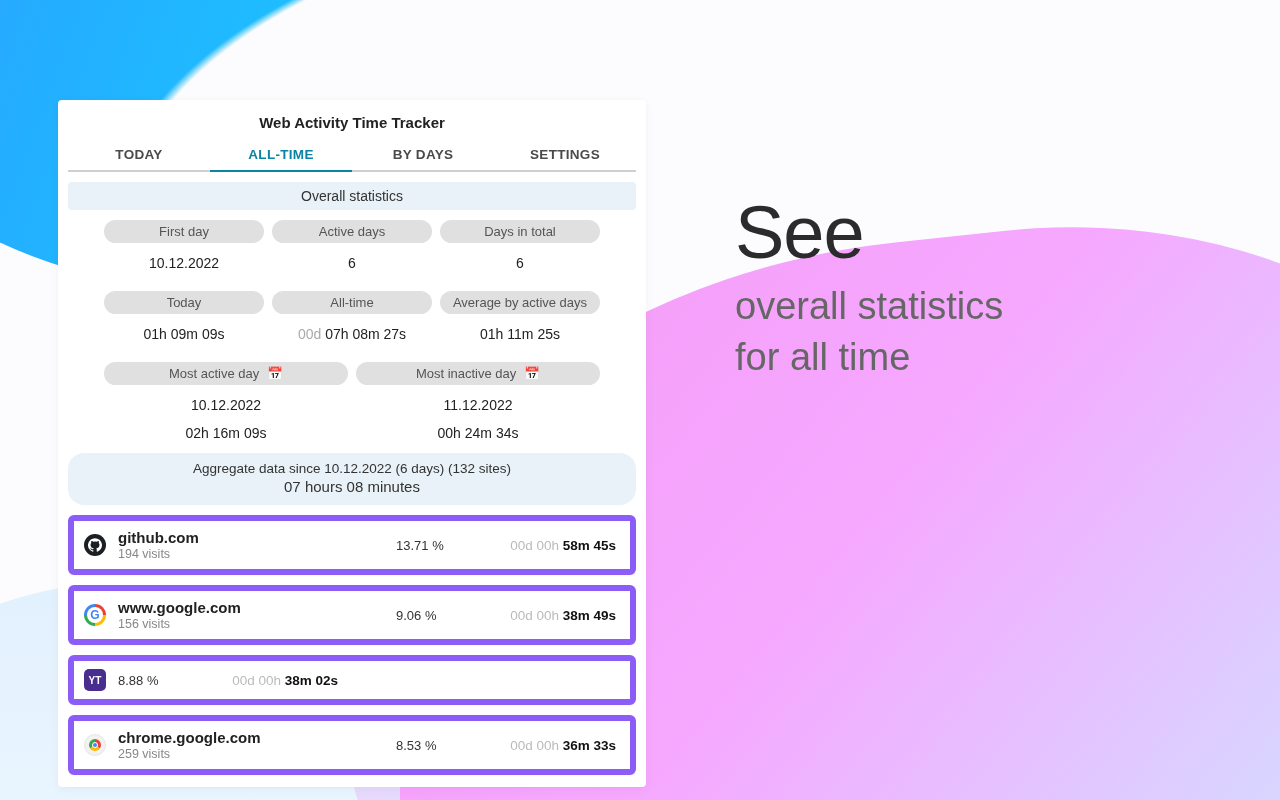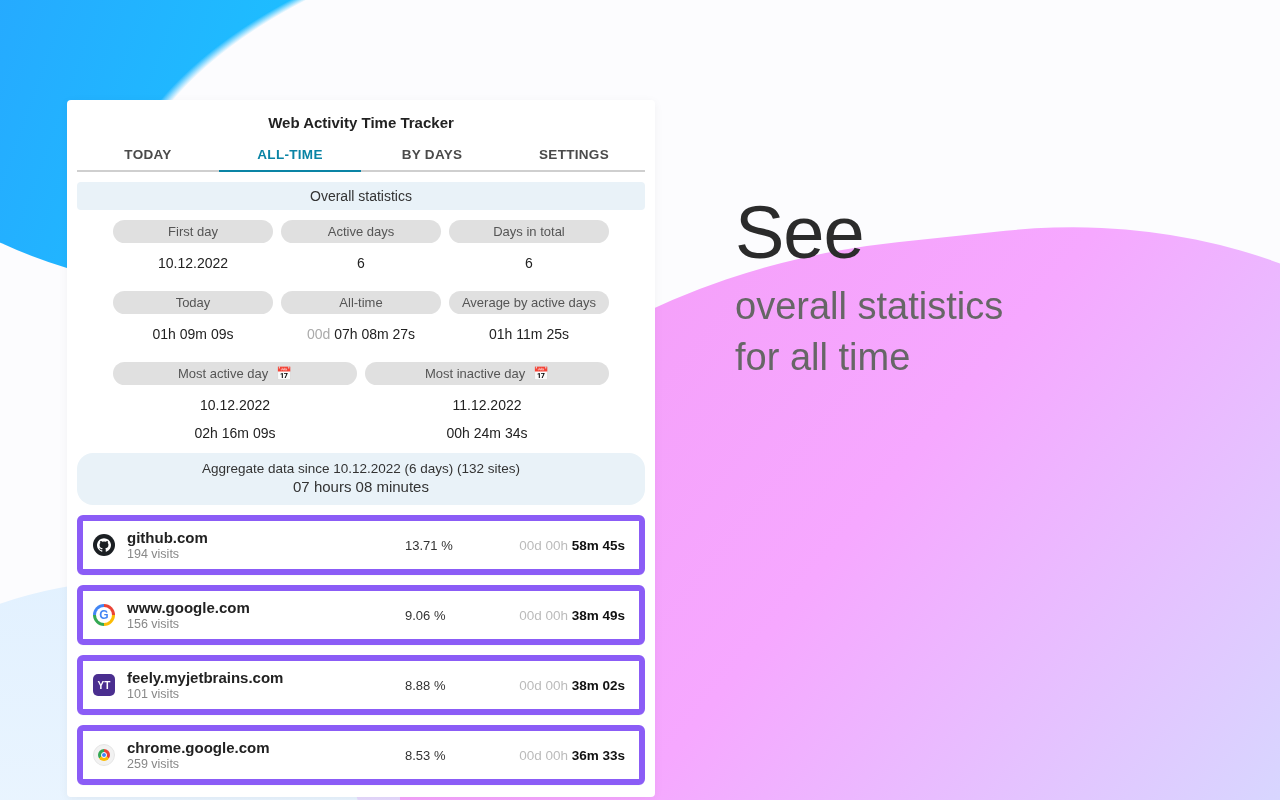--- a/index.html
+++ b/index.html
@@ -32,21 +32,21 @@
   }
 
   
   .headline { position: absolute; z-index: 2; left: 735px; top: 190px; color:#3b3b3b; }
   .headline .big { font-size: 74px; font-weight: 500; letter-spacing: -1px; color:#2b2b2b; }
   .headline .sub { font-size: 38px; font-weight: 400; color:#666; line-height: 1.35; margin-top: 6px; }
 
   
   .app {
     position: absolute; z-index: 3;
-    left: 67px; top: 100px;
+    left: 58px; top: 100px;
     width: 588px;
     background: #fff;
     border-radius: 4px;
     box-shadow: 0 2px 10px rgba(0,0,0,.05);
     padding: 10px 10px 12px;
   }
 
   .app-title { text-align: center; font-size: 15px; font-weight: 700; color:#222; padding: 4px 0 10px; }
 
   .tabs { display: flex; gap: 0; }
@@ -239,24 +239,20 @@
       </div>
       <div class="site-pct">9.06 %</div>
       <div class="site-time">
         <span class="dim">00d 00h</span>
         <span class="strong">38m 49s</span>
       </div>
     </div>
 
     <div class="site-row">
       <div class="favicon fav-jb">YT</div>
-      <div class="site-main">
-        <div class="site-name">feely.myjetbrains.com</div>
-        <div class="site-visits">101 visits</div>
-      </div>
       <div class="site-pct">8.88 %</div>
       <div class="site-time">
         <span class="dim">00d 00h</span>
         <span class="strong">38m 02s</span>
       </div>
     </div>
 
     <div class="site-row">
       <div class="favicon fav-chrome">
           <span></span>

